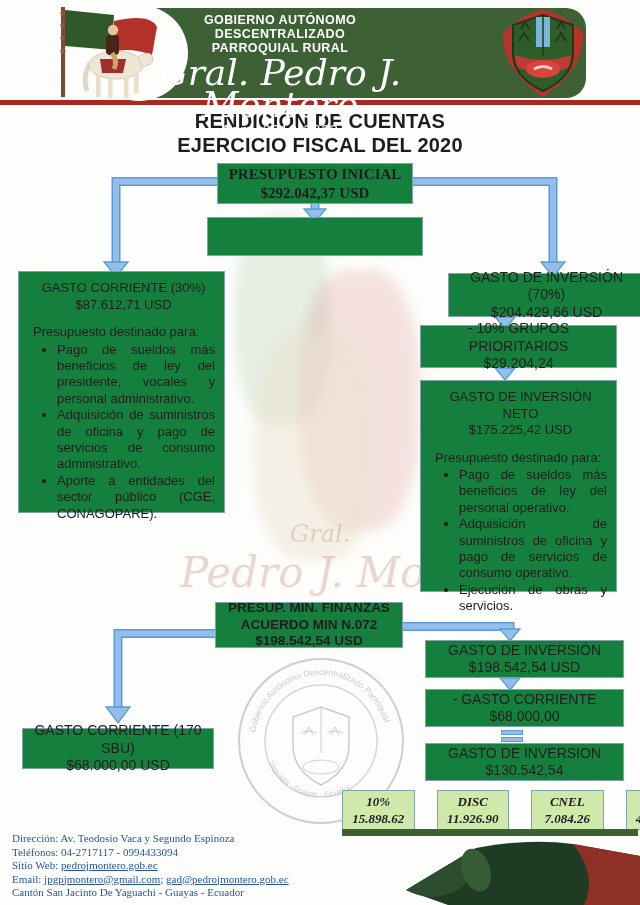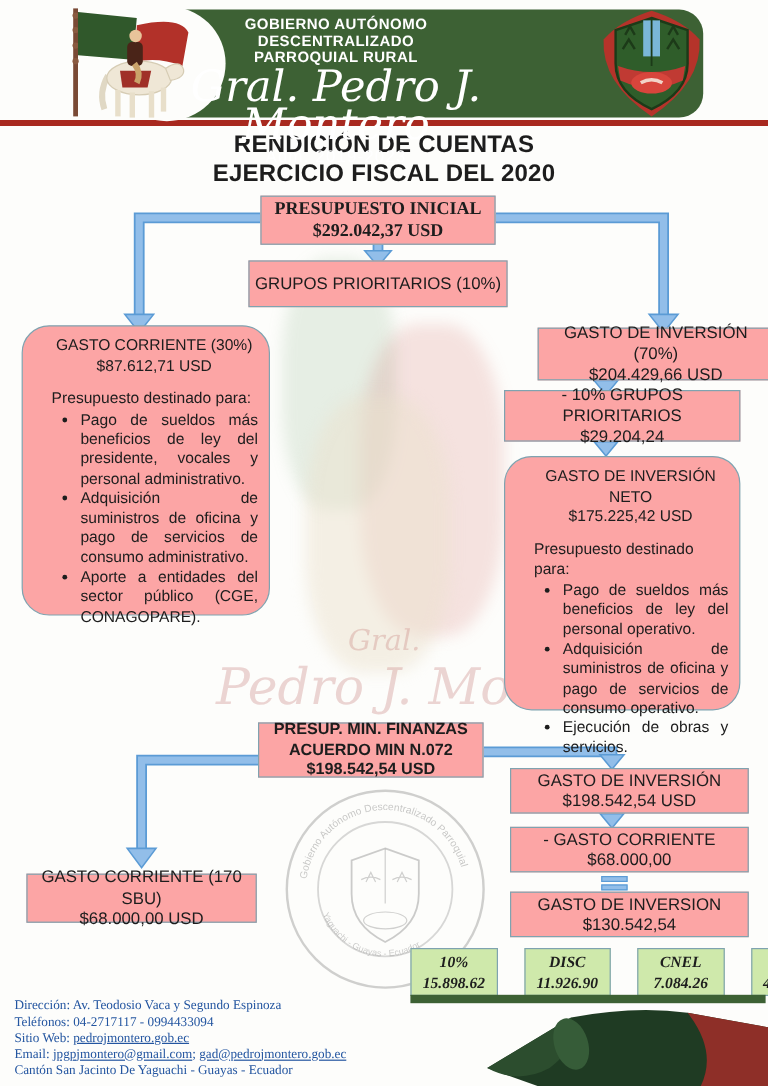--- a/index.html
+++ b/index.html
@@ -18,27 +18,27 @@
   
   .page-title{position:absolute;left:0;top:109px;width:640px;text-align:center;font-weight:bold;
               font-size:20px;line-height:24px;letter-spacing:.2px;z-index:3;}
   
   .wm{position:absolute;z-index:0;pointer-events:none;}
   .wm-blob{filter:blur(6px);border-radius:40%;}
   .wm-script{font-family:"DejaVu Serif",serif;font-style:italic;color:rgba(196,120,116,.30);white-space:nowrap;}
   
   #connectors{position:absolute;left:0;top:0;z-index:1;pointer-events:none;}
   
-  .fc-box{position:absolute;box-sizing:border-box;background:#fca5a5;border:1.5px solid #7fa3b0;
+  .fc-box{position:absolute;box-sizing:border-box;background:#15803d;border:1.5px solid #7fa3b0;
           display:flex;flex-direction:column;justify-content:center;text-align:center;
           font-size:14px;line-height:1.25;padding:2px 4px;z-index:2;}
   .fc-box .amount{display:block;}
   .serifbox{font-family:"Liberation Serif",serif;font-weight:bold;font-size:15px;}
   .boldsans{font-weight:bold;font-size:13.5px;}
-  .bigbox{justify-content:flex-start;font-size:13px;line-height:1.27;padding:8px 8px 4px 22px;border-radius:23px;}
+  .bigbox{justify-content:flex-start;font-size:13px;line-height:1.27;padding:8px 8px 4px 12px;}
   .bigbox .intro{text-align:left;margin-top:11px;padding-left:2px;}
   .bigbox ul{margin:1px 0 0 0;padding:0 0 0 26px;text-align:justify;}
   .bigbox li{line-height:16.4px;padding-right:1px;}
   .equals{position:absolute;left:501px;top:730px;width:22px;z-index:2;}
   .equals span{display:block;height:3px;background:#92bee9;border:1px solid #5b9bd5;margin-bottom:2px;}
   
   .mini-table{position:absolute;left:342px;top:790px;width:356px;display:flex;gap:22px;z-index:2;font-style:italic;}
   .mini-cell{flex:1;box-sizing:border-box;background:#cfe9ab;border:1.5px solid #7fa3b0;text-align:center;
              font-family:"Liberation Serif",serif;font-weight:bold;font-size:13px;line-height:17px;padding:2px 0;}
   .table-bar{position:absolute;left:342px;top:829px;width:296px;height:7px;background:#3d6134;z-index:2;}
@@ -160,21 +160,20 @@
       <polygon points="500,678 520,678 510,690"></polygon>
     </g>
   </svg>
 
   <div class="fc-box serifbox" style="left:217px;top:163px;width:196px;height:41px;">
     <span>PRESUPUESTO INICIAL</span>
     <span class="amount">$292.042,37 USD</span>
   </div>
 
   <div class="fc-box" style="left:207px;top:217px;width:216px;height:39px;">
-    <span>GRUPOS PRIORITARIOS (10%)</span>
   </div>
 
   <div class="fc-box bigbox" style="left:18px;top:271px;width:207px;height:242px;">
     <div>
       <span>GASTO CORRIENTE (30%)</span>
       <span class="amount">$87.612,71 USD</span>
     </div>
     <div class="intro">Presupuesto destinado para:</div>
     <ul>
         <li>Pago de sueldos más beneficios de ley del presidente, vocales y personal administrativo.</li>

